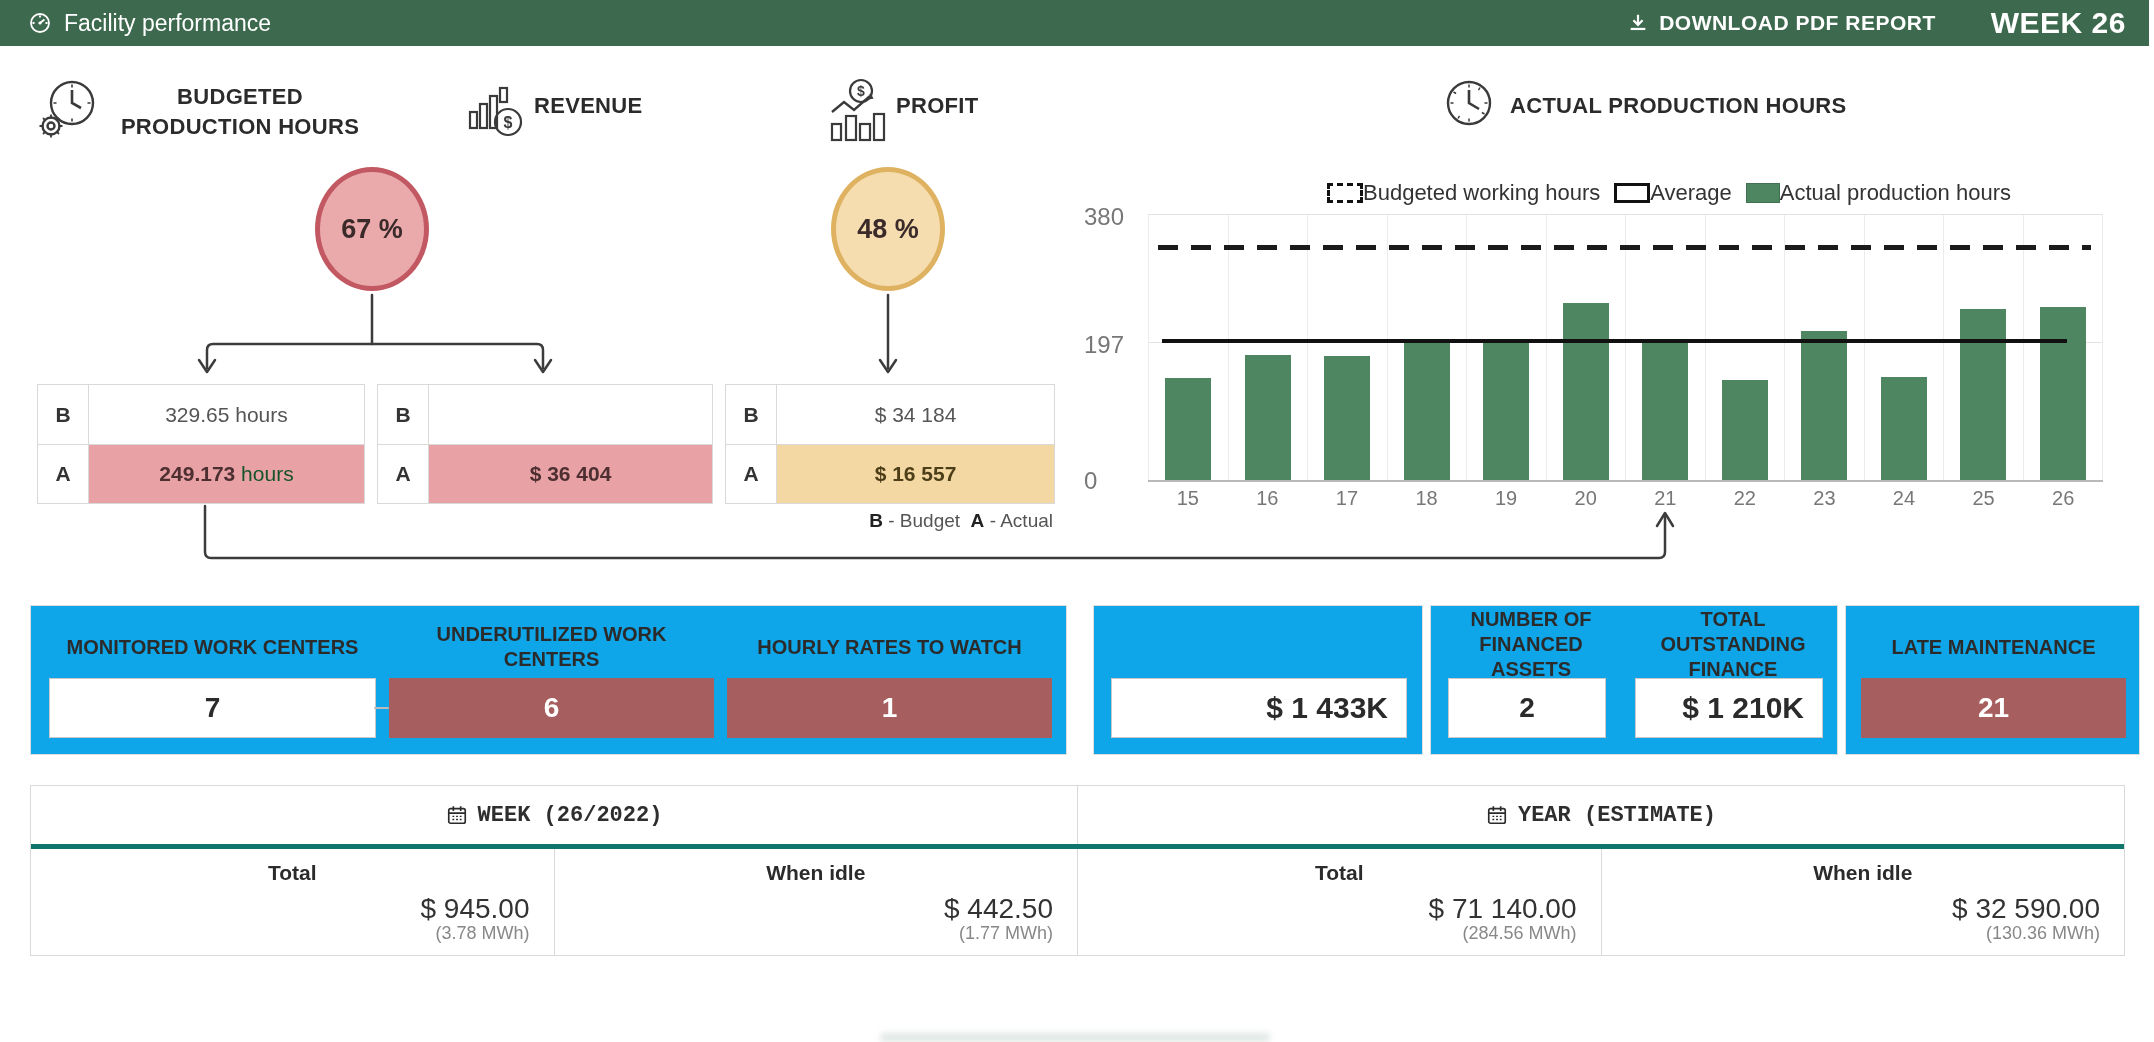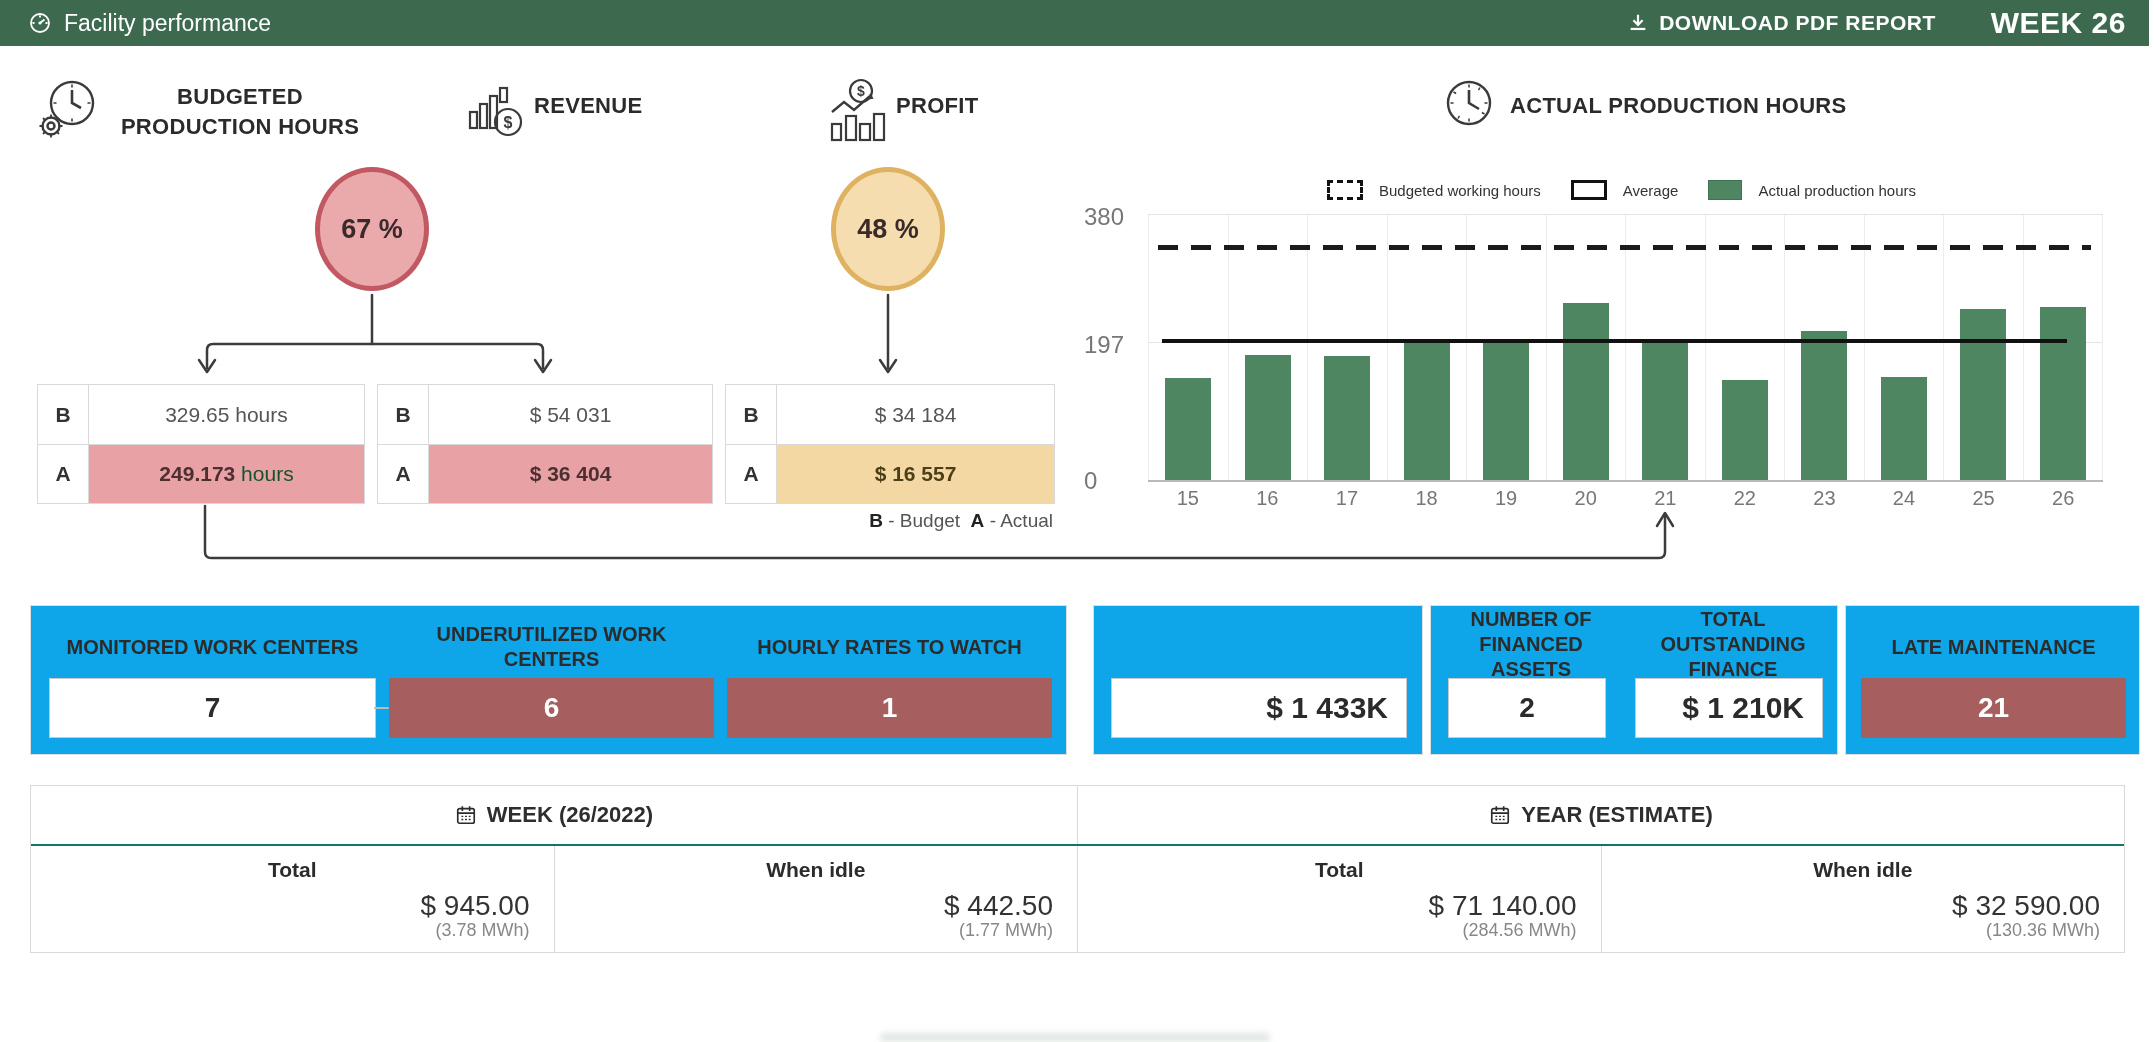--- a/index.html
+++ b/index.html
@@ -27,21 +27,21 @@
   .ba-row + .ba-row{border-top:1px solid #d9d9d9;}
   .ba-key{width:50px;display:flex;align-items:center;justify-content:center;font-weight:bold;
           font-size:21px;color:#333;border-right:1px solid #d9d9d9;background:#fff;flex:none;}
   .ba-val{flex:1;display:flex;align-items:center;justify-content:center;font-size:21px;color:#555;}
   .ba-val.pink{background:#e8a2a5;color:#4d2f31;font-weight:bold;}
   .ba-val.sand{background:#f3d8a3;color:#4c3e18;font-weight:bold;}
   .ba-suffix{font-weight:normal;color:#14532d;white-space:pre;}
   .ba-legend{font-size:19px;color:#555;}
   .ba-legend b{color:#222;}
   
-  .legend-row{display:flex;align-items:center;gap:16px;font-size:15px;color:#333;}
+  .legend-row{display:flex;align-items:center;font-size:22px;color:#333;}
   .sw{width:36px;height:20px;box-sizing:border-box;flex:none;}
   .sw-dashed{border:3px dashed #111;background:#fff;}
   .sw-solid{border:3px solid #111;background:#fff;}
   .sw-green{background:#4e8661;border:1px solid #3f7152;}
   .plot{left:1148px;top:214px;width:955px;height:265px;border-top:1px solid #e3e3e3;
         border-bottom:2px solid #b9b9b9;display:flex;box-sizing:content-box;}
   .chart-col{flex:1;position:relative;border-left:1px solid #ececec;z-index:1;}
   .chart-col:last-child{border-right:1px solid #ececec;}
   .chart-bar{position:absolute;bottom:0;left:50%;transform:translateX(-50%);width:46px;background:#4e8661;}
   .gridline{position:absolute;left:0;right:0;height:1px;background:#e3e3e3;z-index:0;}
@@ -57,21 +57,21 @@
               justify-content:center;text-align:center;line-height:1.25;}
   .stat-box{height:60px;box-sizing:border-box;display:flex;align-items:center;font-size:28px;font-weight:bold;}
   .stat-box.plain{background:#fff;border:1px solid #c9c9c9;color:#2b2b2b;}
   .stat-box.maroon{background:#a65e5e;color:#fff;}
   .jc{justify-content:center;}
   .je{justify-content:flex-end;padding-right:18px;font-size:30px;}
   
   .etable{left:30px;top:785px;width:2095px;border:1px solid #d9d9d9;background:#fff;box-sizing:border-box;}
   .etitle{height:57px;display:flex;align-items:center;justify-content:center;font-size:22px;font-weight:bold;
           letter-spacing:.3px;background:#fbfbfb;border-bottom:2px solid #c8c8c8;}
-  .ehead{display:flex;height:58px;border-bottom:2px solid #0f766e;}
+  .ehead{display:flex;height:58px;border-bottom:5px solid #0f766e;font-family:Liberation Mono, monospace;}
   .ehead-cell{flex:1;display:flex;align-items:center;justify-content:center;gap:10px;font-size:22px;font-weight:bold;}
   .ehead-cell + .ehead-cell{border-left:1px solid #d9d9d9;}
   .ebody{display:flex;height:106px;}
   .ecell{flex:1;position:relative;box-sizing:border-box;padding:12px 24px 0 24px;}
   .ecell + .ecell{border-left:1px solid #d9d9d9;}
   .ecell-label{text-align:center;font-size:21px;font-weight:bold;color:#2b2b2b;}
   .ecell-amount{position:absolute;right:24px;top:44px;font-size:28px;color:#333;}
   .ecell-mwh{position:absolute;right:24px;top:74px;font-size:18px;color:#888;}
   svg{display:block;}
   .peek{left:880px;top:1033px;width:390px;height:9px;background:rgba(61,106,78,.16);filter:blur(3px);border-radius:4px;}
@@ -183,21 +183,20 @@
       <div class="ba-key">A</div>
       <div class="ba-val pink">
         <span>249.173</span>
           <span class="ba-suffix"> hours</span>
       </div>
     </div>
   </div>
   <div class="abs ba-table" style="left:377px;top:384px;width:334px;">
     <div class="ba-row">
       <div class="ba-key">B</div>
-      <div class="ba-val">$ 54 031</div>
     </div>
     <div class="ba-row">
       <div class="ba-key">A</div>
       <div class="ba-val pink">$ 36 404</div>
     </div>
   </div>
   <div class="abs ba-table" style="left:725px;top:384px;width:328px;">
     <div class="ba-row">
       <div class="ba-key">B</div>
       <div class="ba-val">$ 34 184</div>

